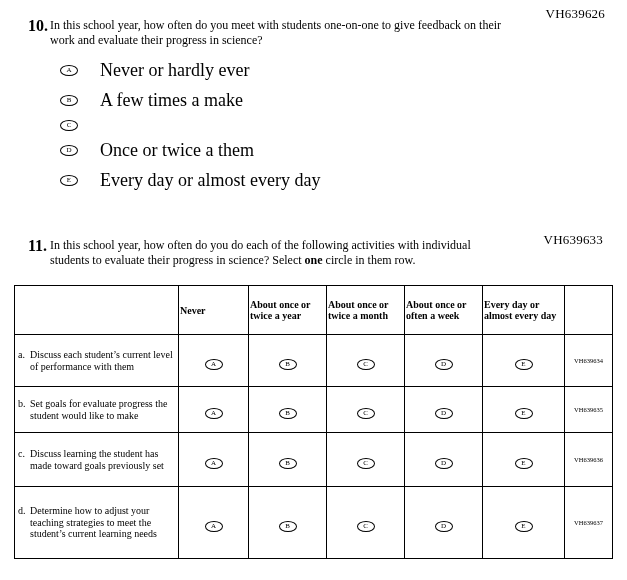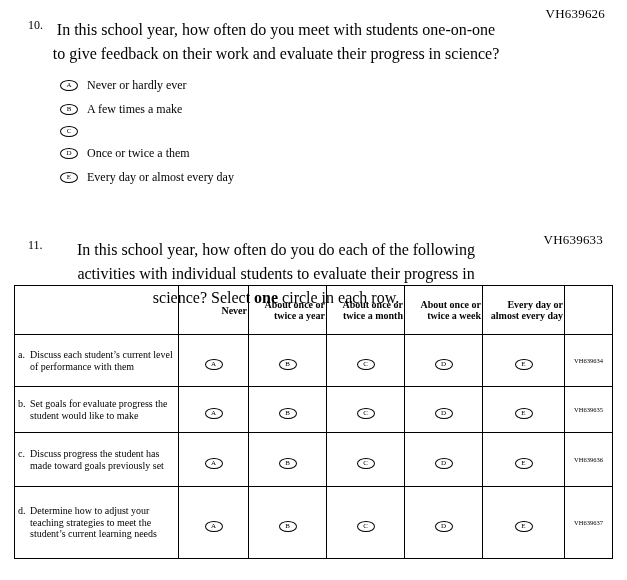--- a/index.html
+++ b/index.html
@@ -18,49 +18,49 @@
     font-family:Liberation Serif, serif;
   }
   .top-code { top:6px; right:22px; }
   .q11-code { top:232px; right:24px; }
 
   .question { position:absolute; left:28px; }
   .q10 { top:18px; width:480px; }
   .q11 { top:238px; width:500px; }
 
   .qrow { display:flex; align-items:flex-start; }
-  .qnum { font-weight:normal; width:22px; flex:0 0 22px; font-size:12px; line-height:15px; }
-  .qtext { font-size:16px; line-height:24px; width:452px;text-align:center; }
+  .qnum { font-weight:bold; width:22px; flex:0 0 22px; font-size:16px; line-height:15px; }
+  .qtext { font-size:12px; line-height:15px; width:452px; }
 
   .options { margin-top:12px; margin-left:32px; }
   .option { display:flex; align-items:center; margin-bottom:9px; }
   .oval {
     display:inline-flex; align-items:center; justify-content:center;
     width:18px; height:11px; flex:0 0 18px;
     border:1px solid #000; border-radius:50%;
     box-sizing:border-box;
   }
   .oval-letter { font-size:7px; line-height:9px; }
-  .option-label { margin-left:9px; font-size:12px; }
+  .option-label { margin-left:22px; font-size:18px; }
 
   table.q11-table {
     position:absolute;
     left:14px; top:285px;
     width:598px;
     border-collapse:collapse;
     table-layout:fixed;
   }
   table.q11-table, table.q11-table th, table.q11-table td {
     border:1px solid #000;
   }
   table.q11-table { border:1.5px solid #000; }
   thead th {
     border-bottom:3px double #000;
     font-size:10px; font-weight:bold;
-    text-align:right; vertical-align:middle;
+    text-align:left; vertical-align:middle;
     padding:2px 1px; line-height:11px;
     height:44px;
   }
   tbody td { vertical-align:middle; }
   td.rowlabel-cell { padding:2px 3px; }
   .rowlabel { display:flex; font-size:10px; line-height:11.5px; }
   .rowlabel .rl { width:12px; flex:0 0 12px; }
   td.opt { text-align:center; }
   td.opt .oval { margin:0 auto; }
   td.codecell {
@@ -115,41 +115,41 @@
         <span class="option-label">Every day or almost every day</span>
       </div>
     </div>
   </div>
 
   <div class="code q11-code">VH639633</div>
 
   <div class="question q11">
     <div class="qrow">
       <span class="qnum">11.</span>
-      <div class="qtext"><span>In this school year, how often do you do each of the following activities with individual students to evaluate their progress in science? Select </span><b>one</b><span> circle in each row.</span></div>
+      <div class="qtext"><span>In this school year, how often do you do each of the following activities with individual students to evaluate their progress in science? Select </span><b>one</b><span> circle in them row.</span></div>
     </div>
   </div>
 
   <table class="q11-table">
     <colgroup>
       <col style="width:164px">
       <col style="width:70px">
       <col style="width:78px">
       <col style="width:78px">
       <col style="width:78px">
       <col style="width:82px">
       <col style="width:48px">
     </colgroup>
     <thead>
       <tr>
         <th></th>
         <th>Never</th>
         <th>About once or twice a year</th>
         <th>About once or twice a month</th>
-        <th>About once or twice a week</th>
+        <th>About once or often a week</th>
         <th>Every day or almost every day</th>
         <th></th>
       </tr>
     </thead>
     <tbody>
       <tr class="row-a">
         <td class="rowlabel-cell">
           <div class="rowlabel">
               <span class="rl">a.</span>
               <span>Discuss each student’s current level of performance with them</span>
@@ -193,21 +193,21 @@
             </span></td>
         <td class="opt"><span class="oval">
               <span class="oval-letter">E</span>
             </span></td>
         <td class="codecell">VH639635</td>
       </tr>
       <tr class="row-c">
         <td class="rowlabel-cell">
           <div class="rowlabel">
               <span class="rl">c.</span>
-              <span>Discuss progress the student has made toward goals previously set</span>
+              <span>Discuss learning the student has made toward goals previously set</span>
             </div>
         </td>
         <td class="opt"><span class="oval">
               <span class="oval-letter">A</span>
             </span></td>
         <td class="opt"><span class="oval">
               <span class="oval-letter">B</span>
             </span></td>
         <td class="opt"><span class="oval">
               <span class="oval-letter">C</span>

